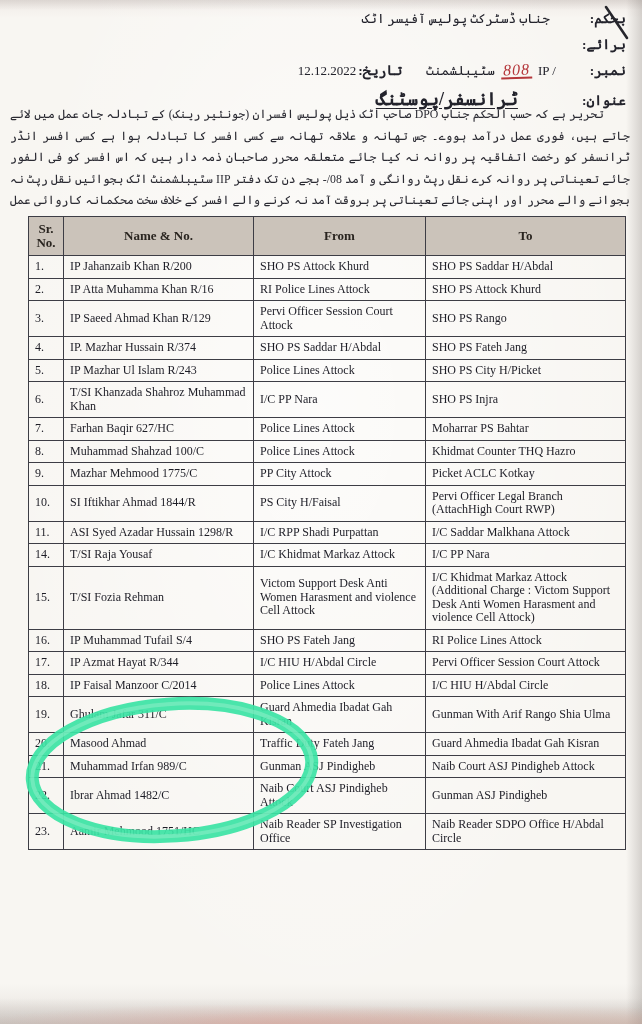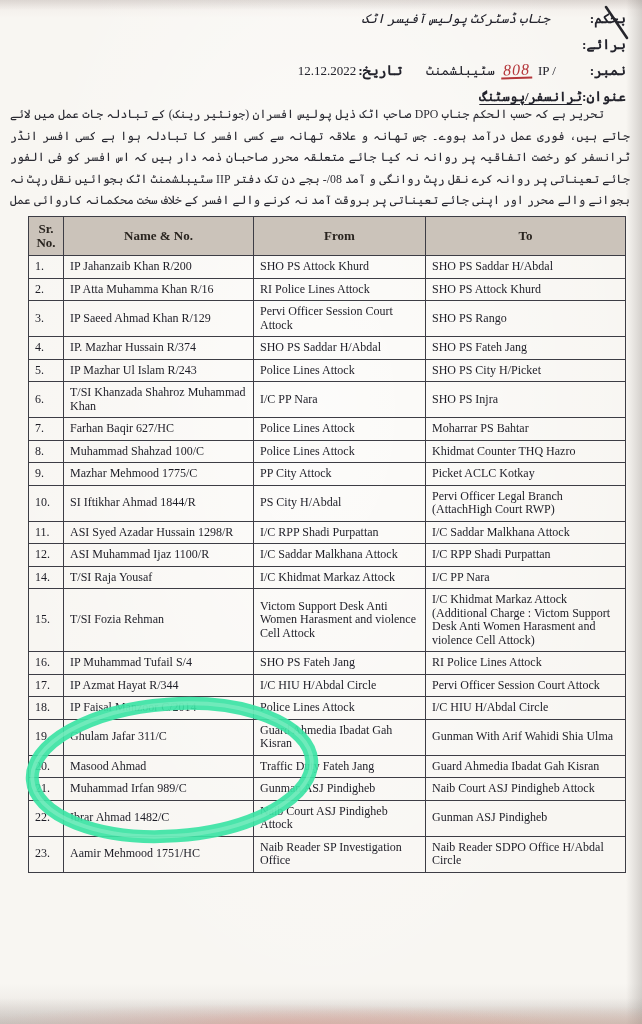--- a/index.html
+++ b/index.html
@@ -25,31 +25,31 @@
       linear-gradient(0deg,rgba(130,120,115,.30),rgba(0,0,0,0));}
   .edge-top{position:absolute;left:0;top:0;width:100%;height:10px;
     background:linear-gradient(180deg,rgba(150,140,135,.22),rgba(0,0,0,0));}
 
   
   .hrow{position:absolute;direction:rtl;display:flex;align-items:baseline;
     font-size:13px;white-space:nowrap;}
   .hlabel{font-weight:bold;font-size:13.5px;}
   .hval{margin-right:26px;}
   .row-order{top:10px;right:16px;}
-  .row-order .hval{margin-right:40px;letter-spacing:.5px;font-style:italic;}
+  .row-order .hval{margin-right:40px;letter-spacing:.5px;}
   .row-for{top:36px;right:16px;}
   .row-number{top:62px;right:16px;}
   .num-group{margin-right:34px;display:flex;direction:rtl;align-items:baseline;gap:6px;}
   .ltr{direction:ltr;unicode-bidi:embed;}
   .hand-red{color:#b5373b;font-style:italic;font-size:16px;letter-spacing:1px;
     border-bottom:2px solid #b5373b;padding:0 2px 0 2px;line-height:14px;
     transform:rotate(-2deg);display:inline-block;}
   .date-group{margin-right:24px;display:flex;direction:rtl;gap:2px;align-items:baseline;}
   .row-subject{top:88px;right:16px;}
-  .subject-title{font-weight:bold;font-size:13px;
+  .subject-title{margin-right:64px;font-weight:bold;font-size:18px;
     text-decoration:underline;text-underline-offset:3px;}
 
   
   .body-para{position:absolute;top:104px;right:12px;left:10px;height:112px;
     direction:rtl;text-align:justify;font-size:11.8px;line-height:21.6px;
     color:#2b2b33;overflow:hidden;}
   .body-para p{margin:0;text-indent:26px;}
 
   
   table.transfer{position:absolute;top:216px;left:28px;width:597px;
@@ -177,36 +177,30 @@
         </tr>
       <tr>
           <td class="c-sr">9.</td>
           <td>Mazhar Mehmood 1775/C</td>
           <td>PP City Attock</td>
           <td>Picket ACLC Kotkay</td>
         </tr>
       <tr>
           <td class="c-sr">10.</td>
           <td>SI Iftikhar Ahmad 1844/R</td>
-          <td>PS City H/Abdal</td>
+          <td>PS City H/Faisal</td>
           <td>Pervi Officer Legal Branch (AttachHigh Court RWP)</td>
         </tr>
       <tr>
           <td class="c-sr">11.</td>
           <td>ASI Syed Azadar Hussain 1298/R</td>
           <td>I/C RPP Shadi Purpattan</td>
           <td>I/C Saddar Malkhana Attock</td>
         </tr>
       <tr>
-          <td class="c-sr">12.</td>
-          <td>ASI Muhammad Ijaz 1100/R</td>
-          <td>I/C Saddar Malkhana Attock</td>
-          <td>I/C RPP Shadi Purpattan</td>
-        </tr>
-      <tr>
           <td class="c-sr">14.</td>
           <td>T/SI Raja Yousaf</td>
           <td>I/C Khidmat Markaz Attock</td>
           <td>I/C PP Nara</td>
         </tr>
       <tr>
           <td class="c-sr">15.</td>
           <td>T/SI Fozia Rehman</td>
           <td>Victom Support Desk Anti Women Harasment and violence Cell Attock</td>
           <td>I/C Khidmat Markaz Attock (Additional Charge : Victom Support Desk Anti Women Harasment and violence Cell Attock)</td>
@@ -226,21 +220,21 @@
       <tr>
           <td class="c-sr">18.</td>
           <td>IP Faisal Manzoor C/2014</td>
           <td>Police Lines Attock</td>
           <td>I/C HIU H/Abdal Circle</td>
         </tr>
       <tr>
           <td class="c-sr">19.</td>
           <td>Ghulam Jafar 311/C</td>
           <td>Guard Ahmedia Ibadat Gah Kisran</td>
-          <td>Gunman With Arif Wahidi Shia Ulma</td>
+          <td>Gunman With Arif Rango Shia Ulma</td>
         </tr>
       <tr>
           <td class="c-sr">20.</td>
           <td>Masood Ahmad</td>
           <td>Traffic Duty Fateh Jang</td>
           <td>Guard Ahmedia Ibadat Gah Kisran</td>
         </tr>
       <tr>
           <td class="c-sr">21.</td>
           <td>Muhammad Irfan 989/C</td>

